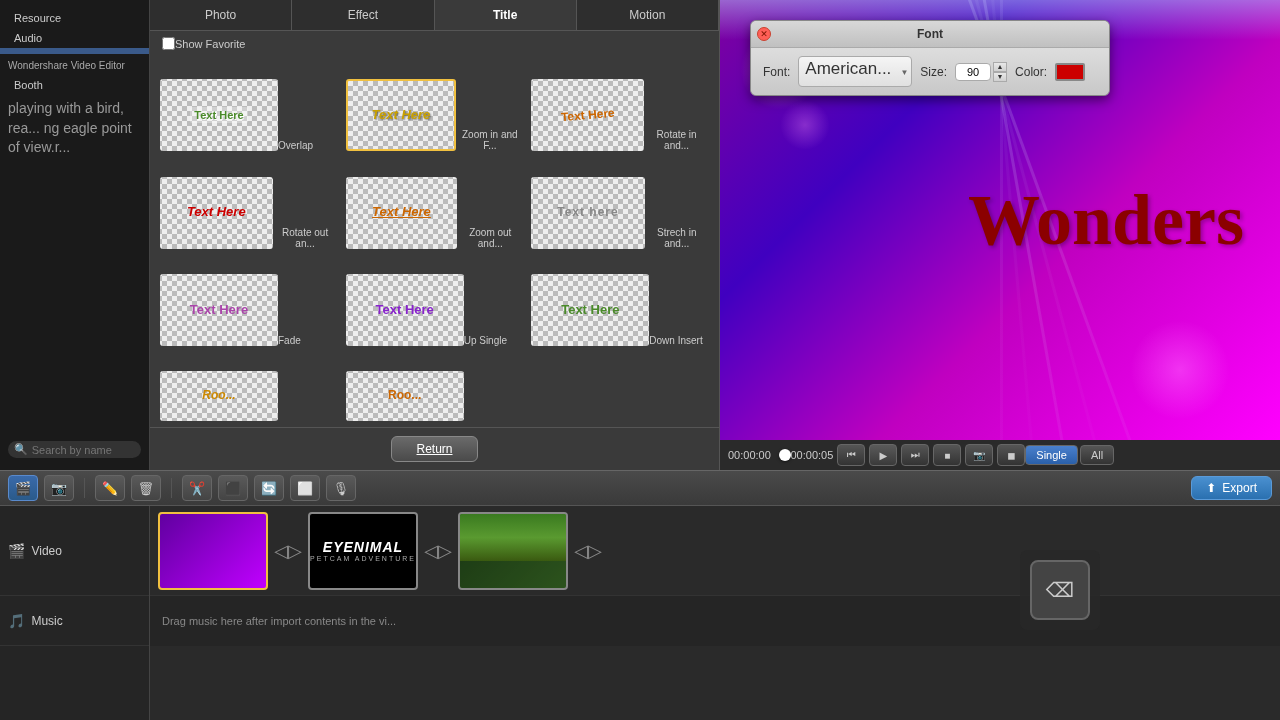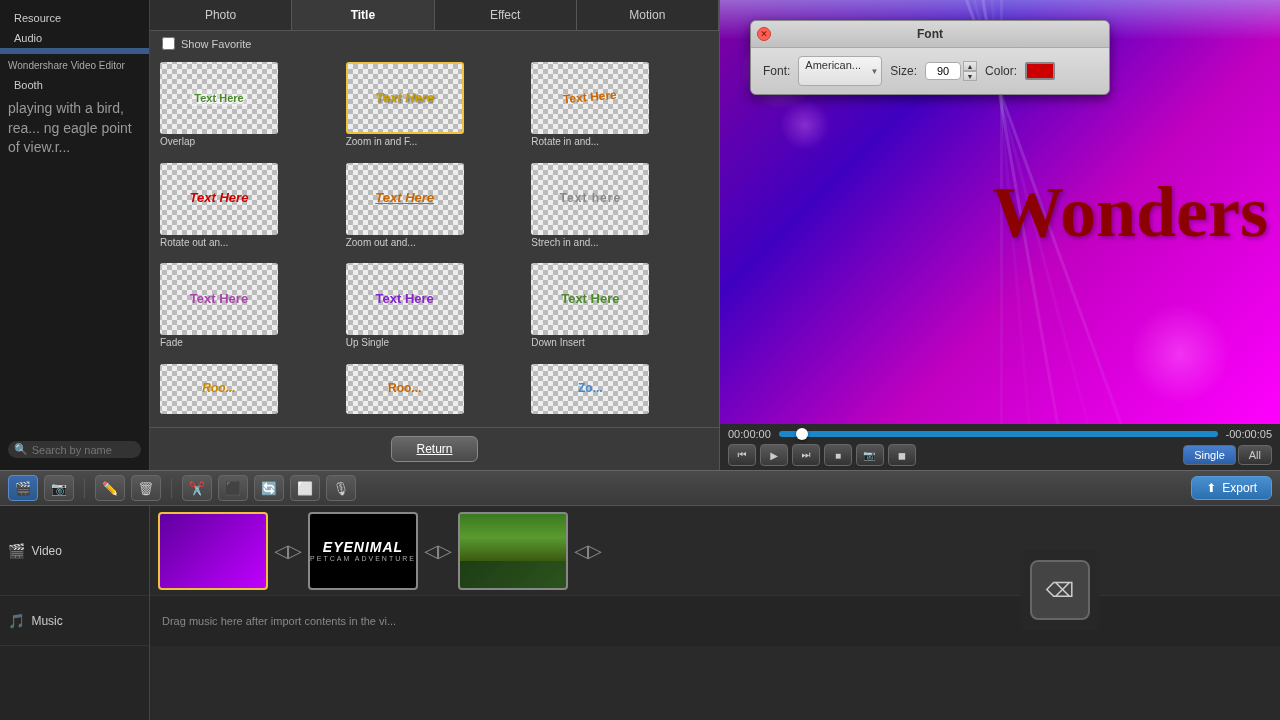--- a/index.html
+++ b/index.html
@@ -93,40 +93,39 @@
       background: #3a3a3a;
       color: #fff;
       font-weight: bold;
     }
 
     
     .show-favorite {
       display: flex;
       align-items: center;
       padding: 6px 12px;
-      gap: 6px;
       font-size: 11px;
       color: #ccc;
     }
     .show-favorite input { cursor: pointer; }
 
     
     .effects-grid {
       display: grid;
       grid-template-columns: repeat(3, 1fr);
       gap: 4px;
       padding: 4px 8px;
       overflow-y: auto;
       flex: 1;
     }
 
     .effect-item {
       display: flex;
-      flex-direction: column;
-      align-items: flex-start;
+      flex-direction: row;
+      align-items: flex-end;
       cursor: pointer;
       padding: 2px;
       border-radius: 4px;
     }
 
     .effect-thumb {
       width: 118px;
       height: 72px;
       border: 2px solid transparent;
       border-radius: 3px;
@@ -189,21 +188,21 @@
       overflow: hidden;
     }
 
     .preview-bg {
       width: 100%;
       height: 100%;
       background: linear-gradient(135deg, #8000a0 0%, #4000c0 30%, #c000c0 60%, #ff00ff 100%);
       display: flex;
       align-items: center;
       justify-content: flex-end;
-      padding-right: 12px;
+      padding-right: 36px;
       position: relative;
     }
 
     .preview-title-text {
       font-size: 72px;
       font-weight: bold;
       color: #8b0000;
       font-family: Georgia, serif;
       text-shadow: 2px 2px 4px rgba(0,0,0,0.3);
       position: relative;
@@ -263,22 +262,22 @@
     }
     .font-label {
       font-size: 12px;
       color: #333;
       font-weight: 500;
     }
     .font-select {
       background: linear-gradient(to bottom, #f5f5f5, #e0e0e0);
       border: 1px solid #aaa;
       border-radius: 4px;
-      padding: 2px 20px 14px 6px;
-      font-size: 11px;
+      padding: 2px 20px 8px 6px;
+      font-size: 17px;
       color: #333;
       appearance: none;
       cursor: pointer;
       position: relative;
     }
     .font-select-wrapper {
       position: relative;
       display: inline-block;
     }
     .font-select-wrapper::after {
@@ -329,21 +328,21 @@
       border: 2px solid #888;
       border-radius: 2px;
       cursor: pointer;
     }
 
     
     .playback-bar {
       background: #2a2a2a;
       padding: 4px 8px;
       display: flex;
-      flex-direction: column;
+      flex-direction: row;
       gap: 4px;
     }
     .timeline-row {
       display: flex;
       align-items: center;
       gap: 8px;
     }
     .time-label {
       font-size: 11px;
       color: #ccc;
@@ -674,22 +673,22 @@
     <div class="sidebar-search">
       <span style="font-size:11px;color:#999;margin-right:4px;">🔍</span>
       <input type="text" placeholder="Search by name" style="">
     </div>
   </div>
 
   <div class="center-panel">
 
     <div class="tab-bar">
       <div class="tab">Photo</div>
+      <div class="tab">Effect</div>
       <div class="tab active">Title</div>
-      <div class="tab">Effect</div>
       <div class="tab">Motion</div>
     </div>
 
     <div class="show-favorite">
       <input type="checkbox" style="">
       <span>Show Favorite</span>
     </div>
 
     <div class="effects-grid">
 
@@ -751,25 +750,20 @@
       </div>
 
       <div class="effect-item">
         <div class="effect-thumb checker" style="height:50px;">
           <span class="thumb-text" style="font-size:12px;color:#cc8800;font-weight:bold;font-style:italic;">Roo...</span>
         </div>
       </div>
       <div class="effect-item">
         <div class="effect-thumb checker" style="height:50px;">
           <span class="thumb-text" style="font-size:12px;color:#cc6600;font-weight:bold;">Roo...</span>
-        </div>
-      </div>
-      <div class="effect-item">
-        <div class="effect-thumb checker" style="height:50px;">
-          <span class="thumb-text" style="font-size:12px;color:#4488cc;font-weight:bold;">Zo...</span>
         </div>
       </div>
     </div>
 
     <div class="return-bar">
       <button class="return-btn">Return</button>
     </div>
   </div>
 
   <div class="right-panel">

